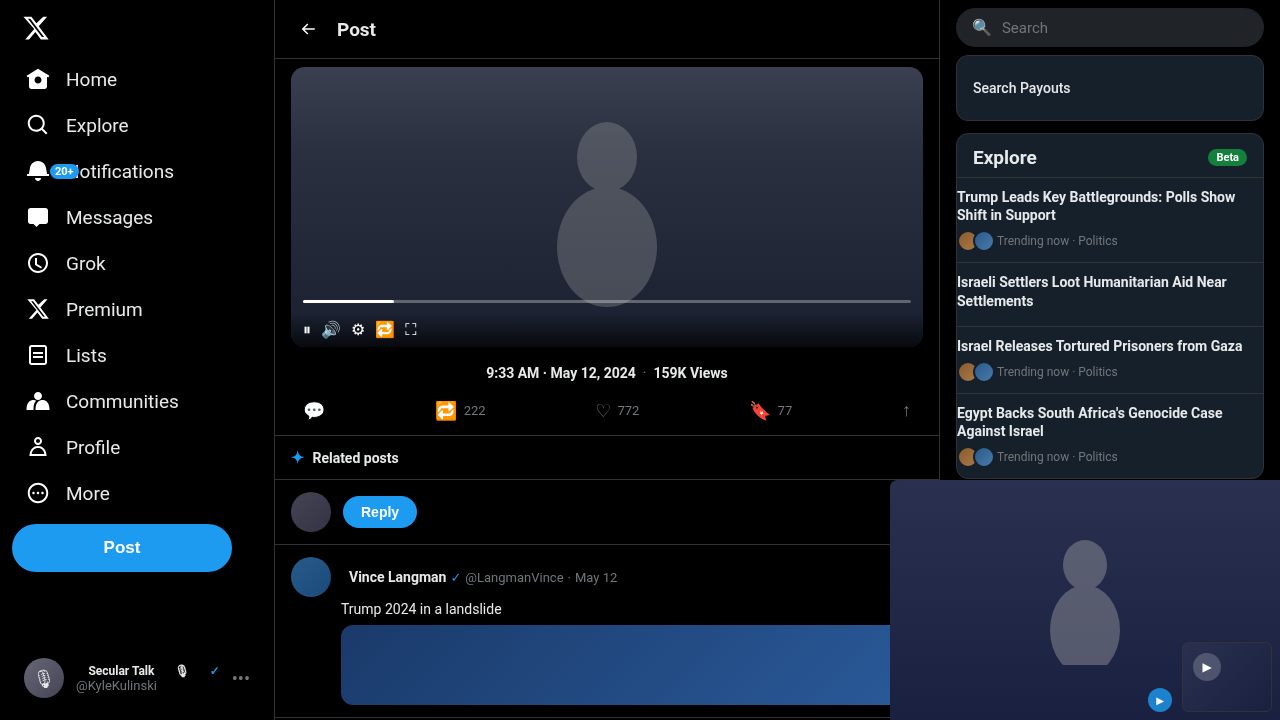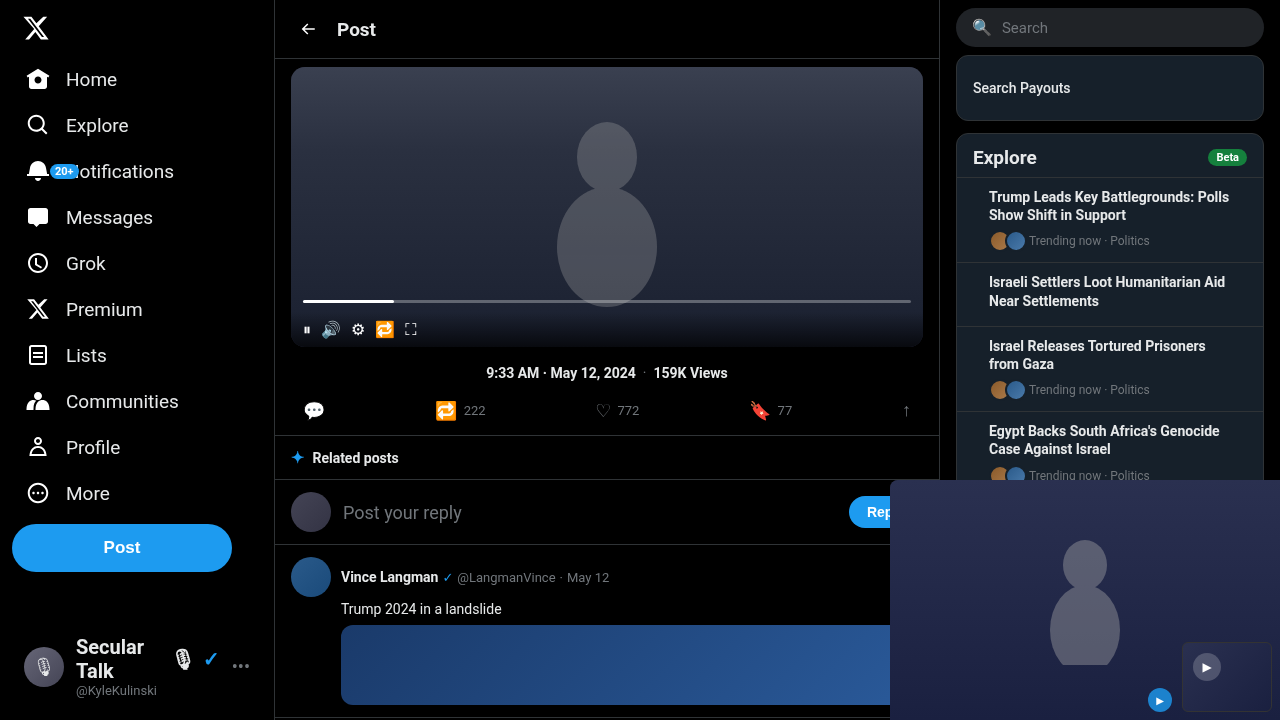--- a/index.html
+++ b/index.html
@@ -97,25 +97,26 @@
       flex-shrink: 0;
       overflow: hidden;
       display: flex;
       align-items: center;
       justify-content: center;
       font-size: 18px;
       background: linear-gradient(135deg, #667 0%, #445 100%);
     }
     .user-info { flex: 1; }
     .user-name {
-      font-size: 20px;
+      font-size: 12px;
       font-weight: 700;
       display: flex;
       align-items: center;
-      gap: 7px;
+      gap: 20px;
+      justify-content: flex-end;
     }
     .user-handle { font-size: 13px; color: #71767b; }
     .more-dots { font-size: 18px; color: #71767b; }
 
     
     .main-content {
       flex: 1;
       height: 720px;
       overflow-y: auto;
       border-right: 1px solid #2f3336;
@@ -292,21 +293,21 @@
       gap: 10px;
       margin-bottom: 4px;
     }
     .reply-tweet-avatar {
       width: 40px;
       height: 40px;
       border-radius: 50%;
       background: linear-gradient(135deg, #2a5a8a 0%, #1a4a7a 100%);
       flex-shrink: 0;
     }
-    .reply-tweet-name { font-size: 14px; font-weight: 700; }
+    .reply-tweet-name { font-size: 14px; font-weight: 700; margin-left: 8px; }
     .reply-tweet-handle { color: #71767b; font-size: 13px; }
     .verified-icon { color: #1d9bf0; font-size: 13px; }
     .reply-tweet-text { font-size: 14px; margin-left: 50px; }
     .reply-img {
       margin: 8px 0 0 50px;
       border-radius: 12px;
       height: 80px;
       background: linear-gradient(135deg, #1a3a6a 0%, #2a5a9a 100%);
       width: calc(100% - 50px);
     }
@@ -367,21 +368,21 @@
     .explore-title { font-size: 19px; font-weight: 700; }
     .beta-badge {
       background: #15803d;
       color: #fff;
       font-size: 11px;
       font-weight: 700;
       padding: 2px 8px;
       border-radius: 9999px;
     }
     .explore-item {
-      padding: 10px 32px;
+      padding: 10px 0;
       border-top: 1px solid #2f3336;
       cursor: pointer;
     }
     .explore-item-title {
       font-size: 14px;
       font-weight: 700;
       color: #e7e9ea;
       line-height: 1.3;
       margin-bottom: 6px;
     }
@@ -650,21 +651,20 @@
     </div>
   </div>
 
   <div class="related-posts-bar">
     <span class="related-icon">✦</span>
     <span>Related posts</span>
   </div>
 
   <div class="reply-input-area">
     <div class="reply-avatar"></div>
-    <div class="reply-input">Post your reply</div>
     <button class="reply-btn">Reply</button>
   </div>
 
   <div class="reply-tweet">
     <div class="reply-tweet-header">
       <div class="reply-tweet-avatar"></div>
       <div>
         <div style="display:flex;align-items:center;gap:4px;">
           <span class="reply-tweet-name">Vince Langman</span>
           <span class="verified-icon">✓</span>

